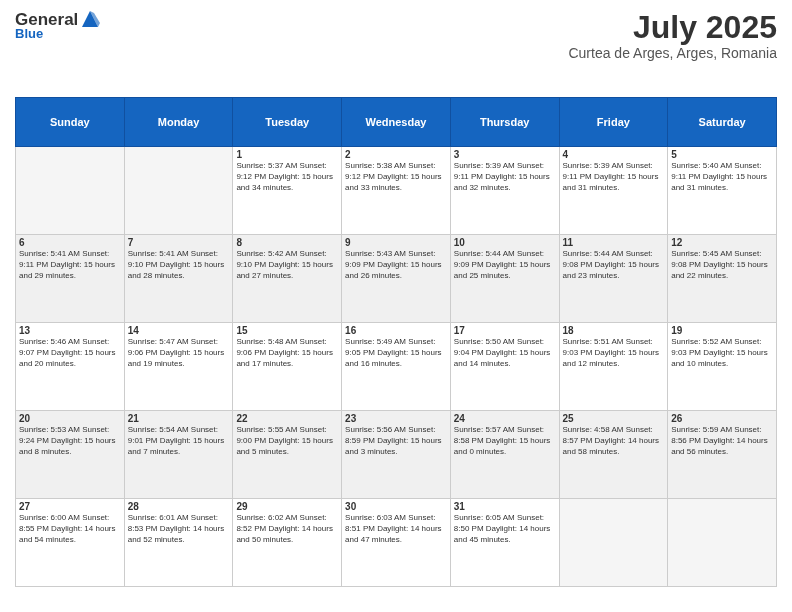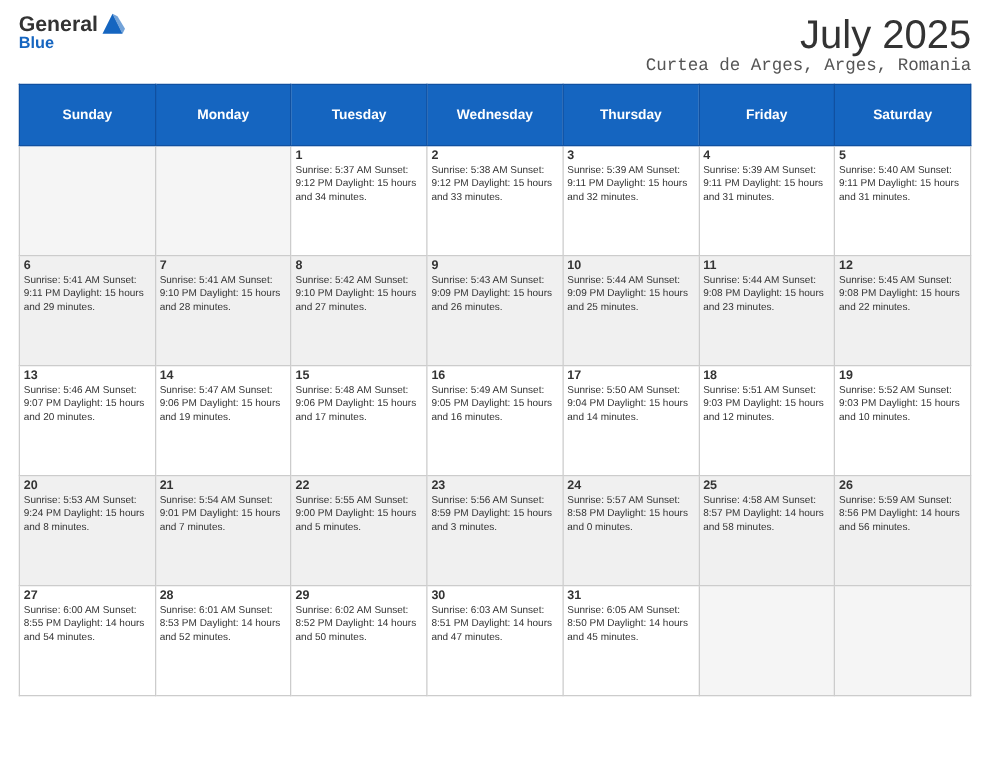--- a/index.html
+++ b/index.html
@@ -9,46 +9,46 @@
       font-family: Arial, sans-serif;
       background: #fff;
       overflow: hidden;
     }
     .page {
       width: 792px;
       height: 440px;
       padding: 10px 15px;
       display: flex;
       flex-direction: column;
+      gap: 30px;
     }
     .header {
       display: flex;
       justify-content: space-between;
       align-items: flex-start;
       margin-bottom: 6px;
     }
     .logo {
       display: flex;
       align-items: center;
     }
     .logo-general { color: #333; }
     .logo-blue { color: #1565c0; }
     .title-block {
       text-align: right;
     }
     .title-main {
       font-size: 32px;
-      font-weight: normal;
+      font-weight: bold;
       color: #333;
       line-height: 1.1;
     }
     .title-sub {
       font-size: 14px;
       color: #555;
-      font-family: Liberation Mono, monospace;
     }
     .calendar {
       flex: 1;
       border: 1px solid #ccc;
       border-collapse: collapse;
       width: 100%;
       table-layout: fixed;
     }
     .calendar th {
       background-color: #1565c0;

